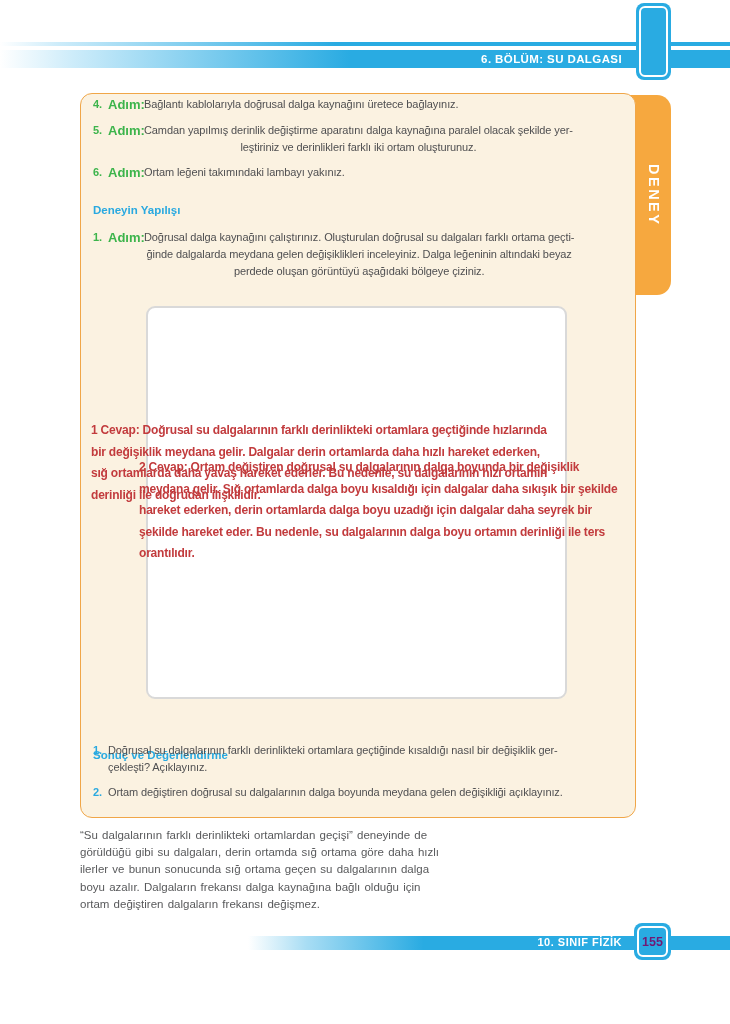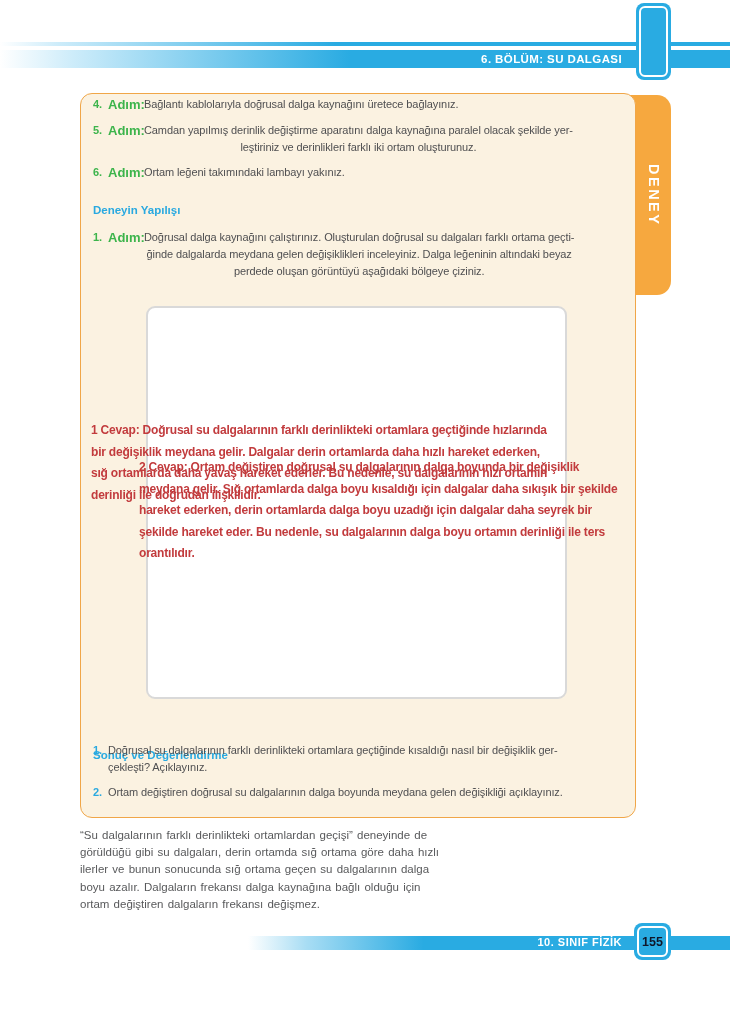--- a/index.html
+++ b/index.html
@@ -20,21 +20,21 @@
   }
   .chapter-title{
     color:#ffffff;font-weight:bold;font-size:11.5px;letter-spacing:0.4px;white-space:pre;
   }
   .corner-badge{
     position:absolute;background:#29abe2;border-radius:8px;
   }
   .corner-badge .inner-ring{
     position:absolute;inset:3px;border:2px solid #ffffff;border-radius:6px;
     display:flex;align-items:center;justify-content:center;
-    color:#0f172a;font-weight:bold;font-size:12.5px;
+    color:#701a75;font-weight:bold;font-size:12.5px;
   }
   #top-badge{left:636px;top:3px;width:35px;height:77px;}
   
   .deney-tab{
     position:absolute;left:620px;top:95px;width:51px;height:200px;
     background:#f6a83f;border-radius:0 14px 14px 0;
     display:flex;align-items:center;justify-content:center;
   }
   .deney-tab .tab-label{
     writing-mode:vertical-rl;color:#ffffff;font-weight:bold;font-size:14.5px;letter-spacing:2.5px;

